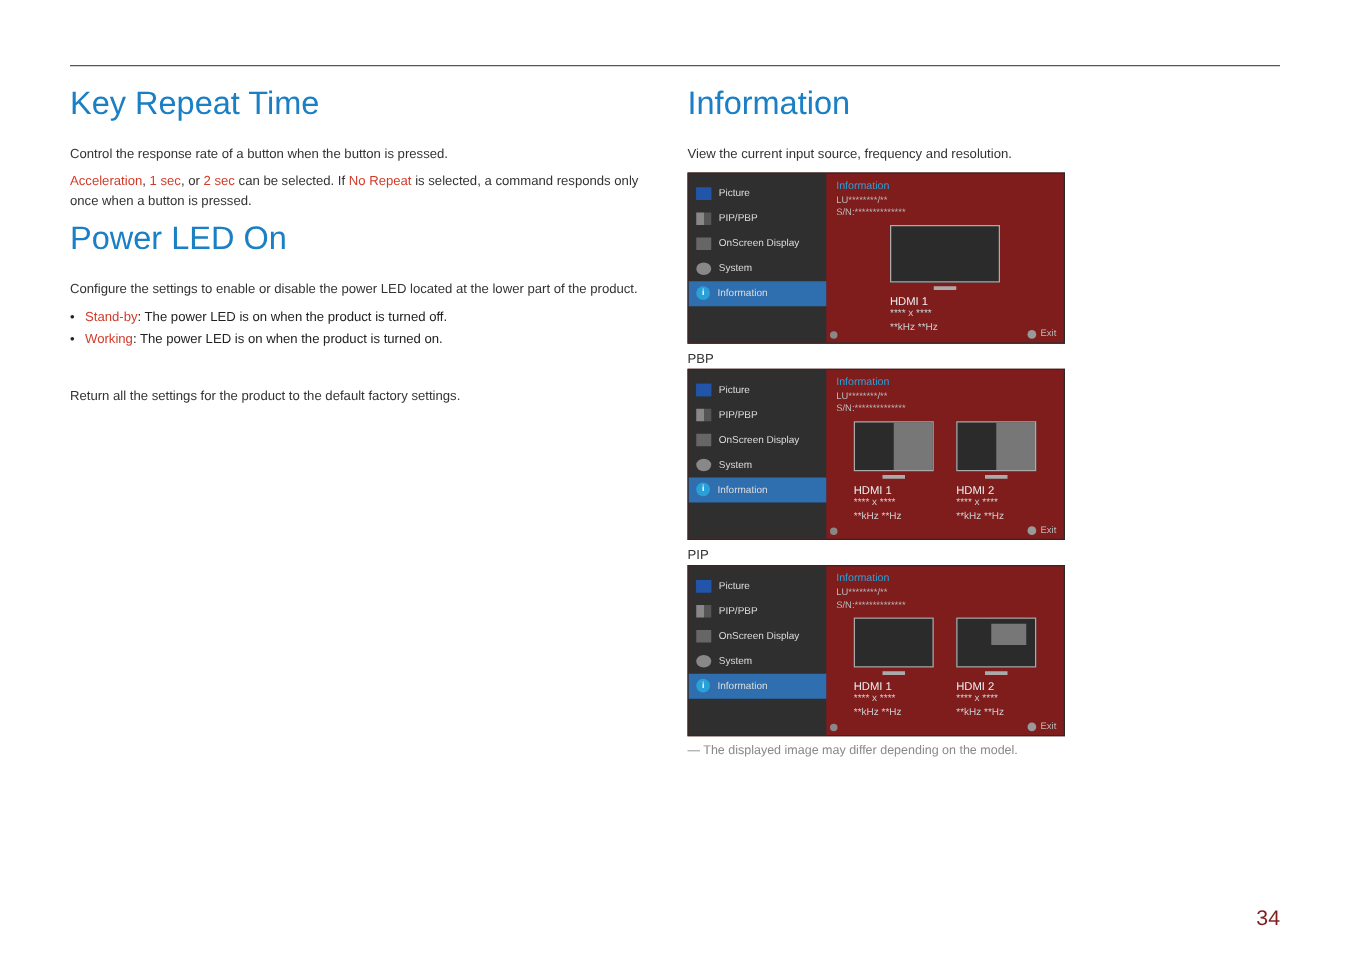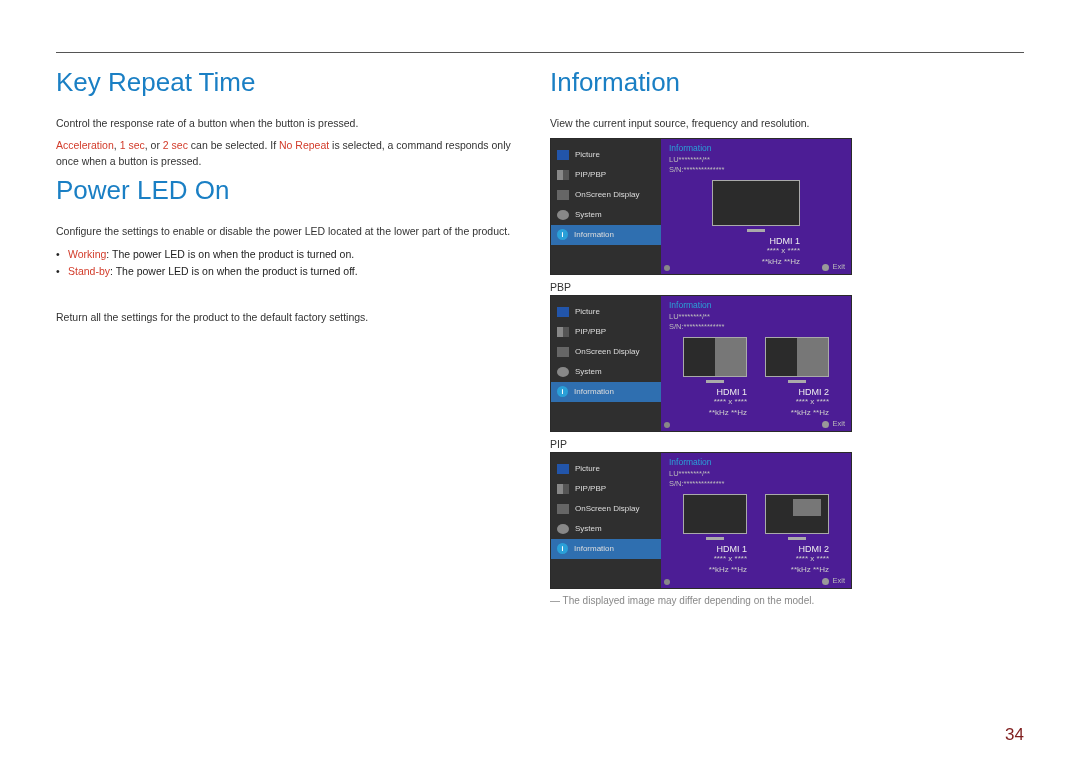--- a/index.html
+++ b/index.html
@@ -13,35 +13,35 @@
   .kw{color:#d23b2a}
   ul.bul{margin:4px 0 0 0;padding:0;list-style:none}
   ul.bul li{font-size:10.5px;line-height:1.6;padding-left:12px;position:relative}
   ul.bul li::before{content:"•";position:absolute;left:0;top:0}
   .block2{}
   .block3{margin-top:30px}
   .caption{font-size:10.5px;color:#333;margin:6px 0 2px 0}
   .footnote{font-size:10px;color:#888;margin-top:6px}
   .pagenum{position:absolute;right:56px;bottom:18px;font-size:17px;color:#7f1d1d}
   
-  .osd{width:300px;height:135px;background:#4c1d95;display:flex;border:1px solid #2a2a2a;position:relative;margin-bottom:2px}
+  .osd{width:300px;height:135px;background:#7f1d1d;display:flex;border:1px solid #2a2a2a;position:relative;margin-bottom:2px}
   .osd-side{width:110px;background:#2f2f2f;padding:6px 0}
   .osd-side .row{display:flex;align-items:center;height:20px;padding:0 6px;color:#ddd;font-size:8px;gap:6px}
   .osd-side .row.sel{background:#2f6fb0}
   .ico{width:12px;height:10px;display:inline-block;border:1px solid #888;box-sizing:border-box}
   .ico.i-info{width:11px;height:11px;border-radius:50%;background:#2aa0d8;border:none;display:flex;align-items:center;justify-content:center;color:#fff;font-size:7px;font-weight:bold}
   .ico.i-sys{border-radius:50%;background:#888;border:none}
   .ico.i-pip{background:linear-gradient(90deg,#888 50%,#555 50%);border:none}
   .ico.i-pic{background:#25a;border-color:#25a}
   .ico.i-osd{background:#666;border:none}
   .osd-main{flex:1;padding:4px 8px;color:#ccc;font-size:8px;position:relative}
   .osd-title{color:#2aa0d8;font-size:8.5px;margin-bottom:2px}
   .osd-line{color:#bbb;font-size:7.5px;line-height:1.3}
   .osd-monitors{display:flex;gap:18px;justify-content:center;margin-top:6px}
-  .mon{width:64px;text-align:right}
+  .mon{width:64px;text-align:left}
   .mon.big{width:88px}
   .mon-screen{height:38px;border:1.5px solid #aaa;background:#2b2b2b;margin-bottom:3px;position:relative}
   .mon.big .mon-screen{height:44px}
   .mon-stand{width:18px;height:3px;background:#aaa;margin:0 auto 4px auto}
   .mon-lbl{color:#eee;font-size:9px}
   .mon-sub{color:#ccc;font-size:8px;line-height:1.3}
   .mon.half .mon-screen::after{content:"";position:absolute;right:0;top:0;width:50%;height:100%;background:#777}
   .mon.pip .mon-screen::after{content:"";position:absolute;right:12%;top:10%;width:45%;height:45%;background:#777}
   .osd-exit{position:absolute;right:6px;bottom:3px;color:#bbb;font-size:7.5px;display:flex;align-items:flex-end;gap:3px}
   .osd-exit .dot{width:7px;height:7px;border-radius:50%;background:#999;display:inline-block}
@@ -58,22 +58,22 @@
       <h2 class="sect">Key Repeat Time</h2>
       <p class="small">Control the response rate of a button when the button is pressed.</p>
       <p class="small">
         <span class="kw">Acceleration</span><span>, </span><span class="kw">1 sec</span><span>, or </span><span class="kw">2 sec</span><span> can be selected. If </span><span class="kw">No Repeat</span><span> is selected, a command responds only once when a button is pressed.</span>
       </p>
 
       <div class="block2">
         <h2 class="sect">Power LED On</h2>
         <p class="small">Configure the settings to enable or disable the power LED located at the lower part of the product.</p>
         <ul class="bul">
+          <li><span class="kw">Stand-by</span><span>: The power LED is on when the product is turned off.</span></li>
           <li><span class="kw">Working</span><span>: The power LED is on when the product is turned on.</span></li>
-          <li><span class="kw">Stand-by</span><span>: The power LED is on when the product is turned off.</span></li>
         </ul>
       </div>
 
       <div class="block3">
         <p class="small">Return all the settings for the product to the default factory settings.</p>
       </div>
     </div>
 
     <div class="col">
       <h2 class="sect">Information</h2>

